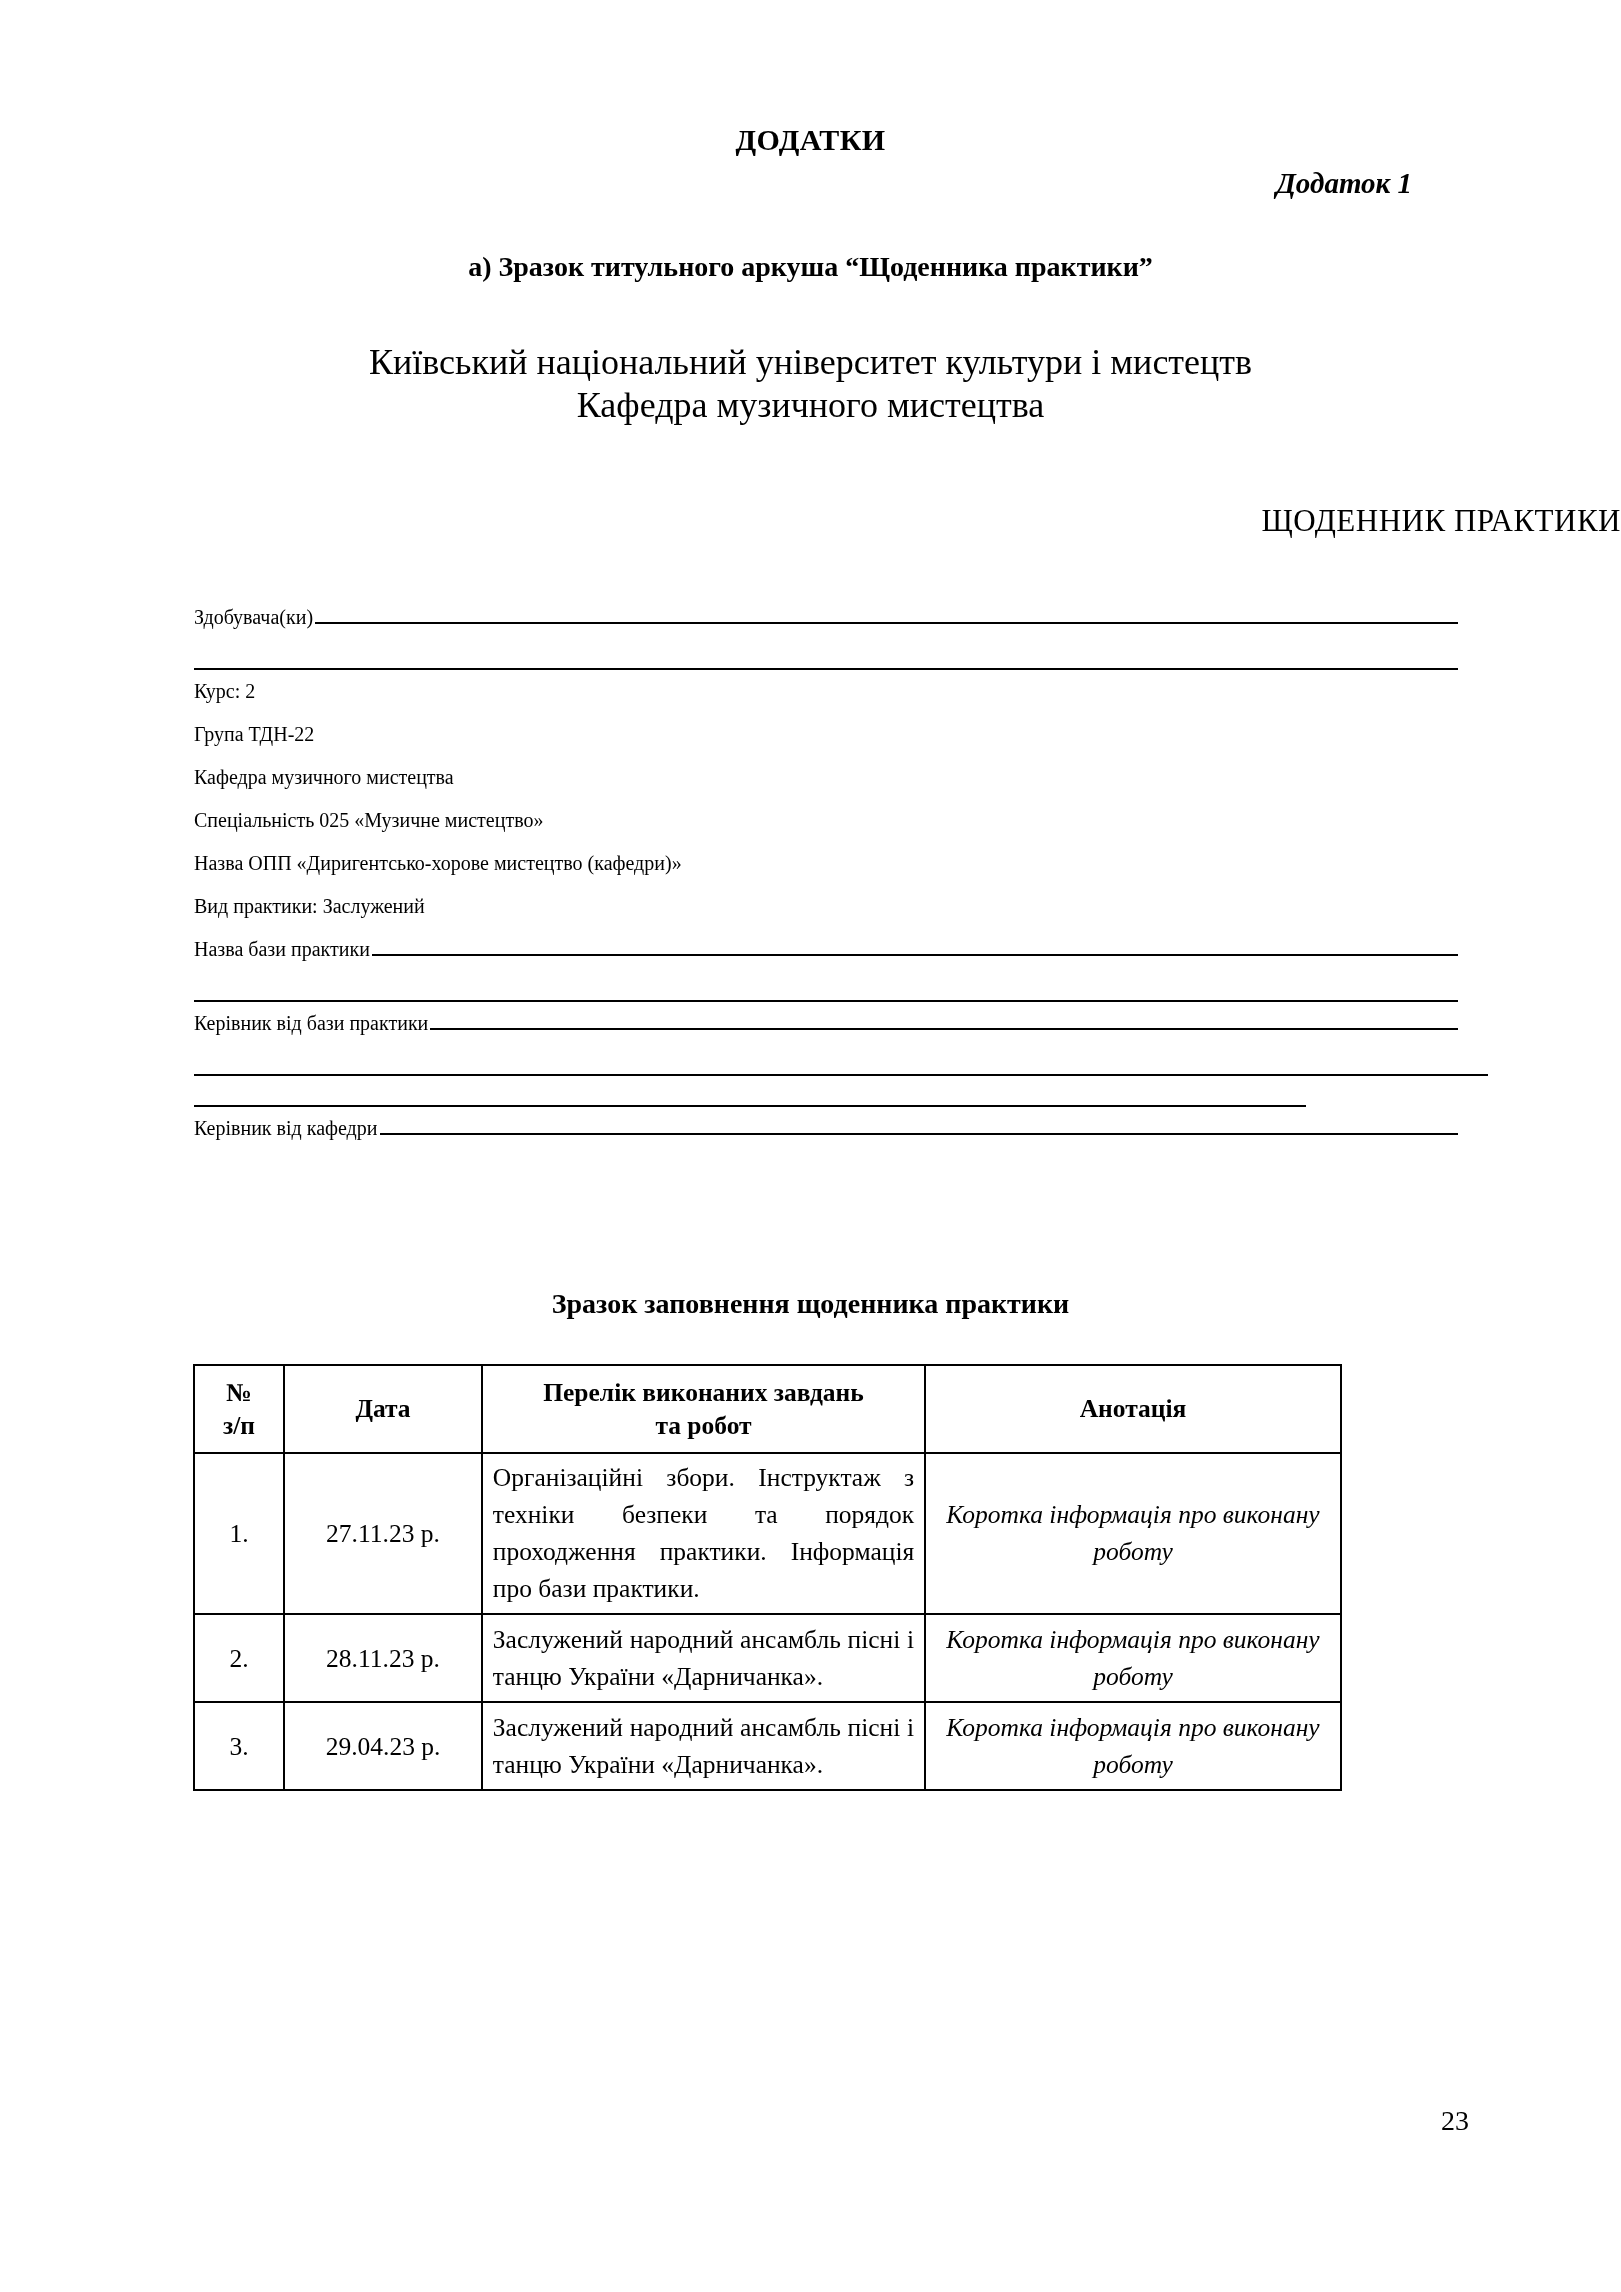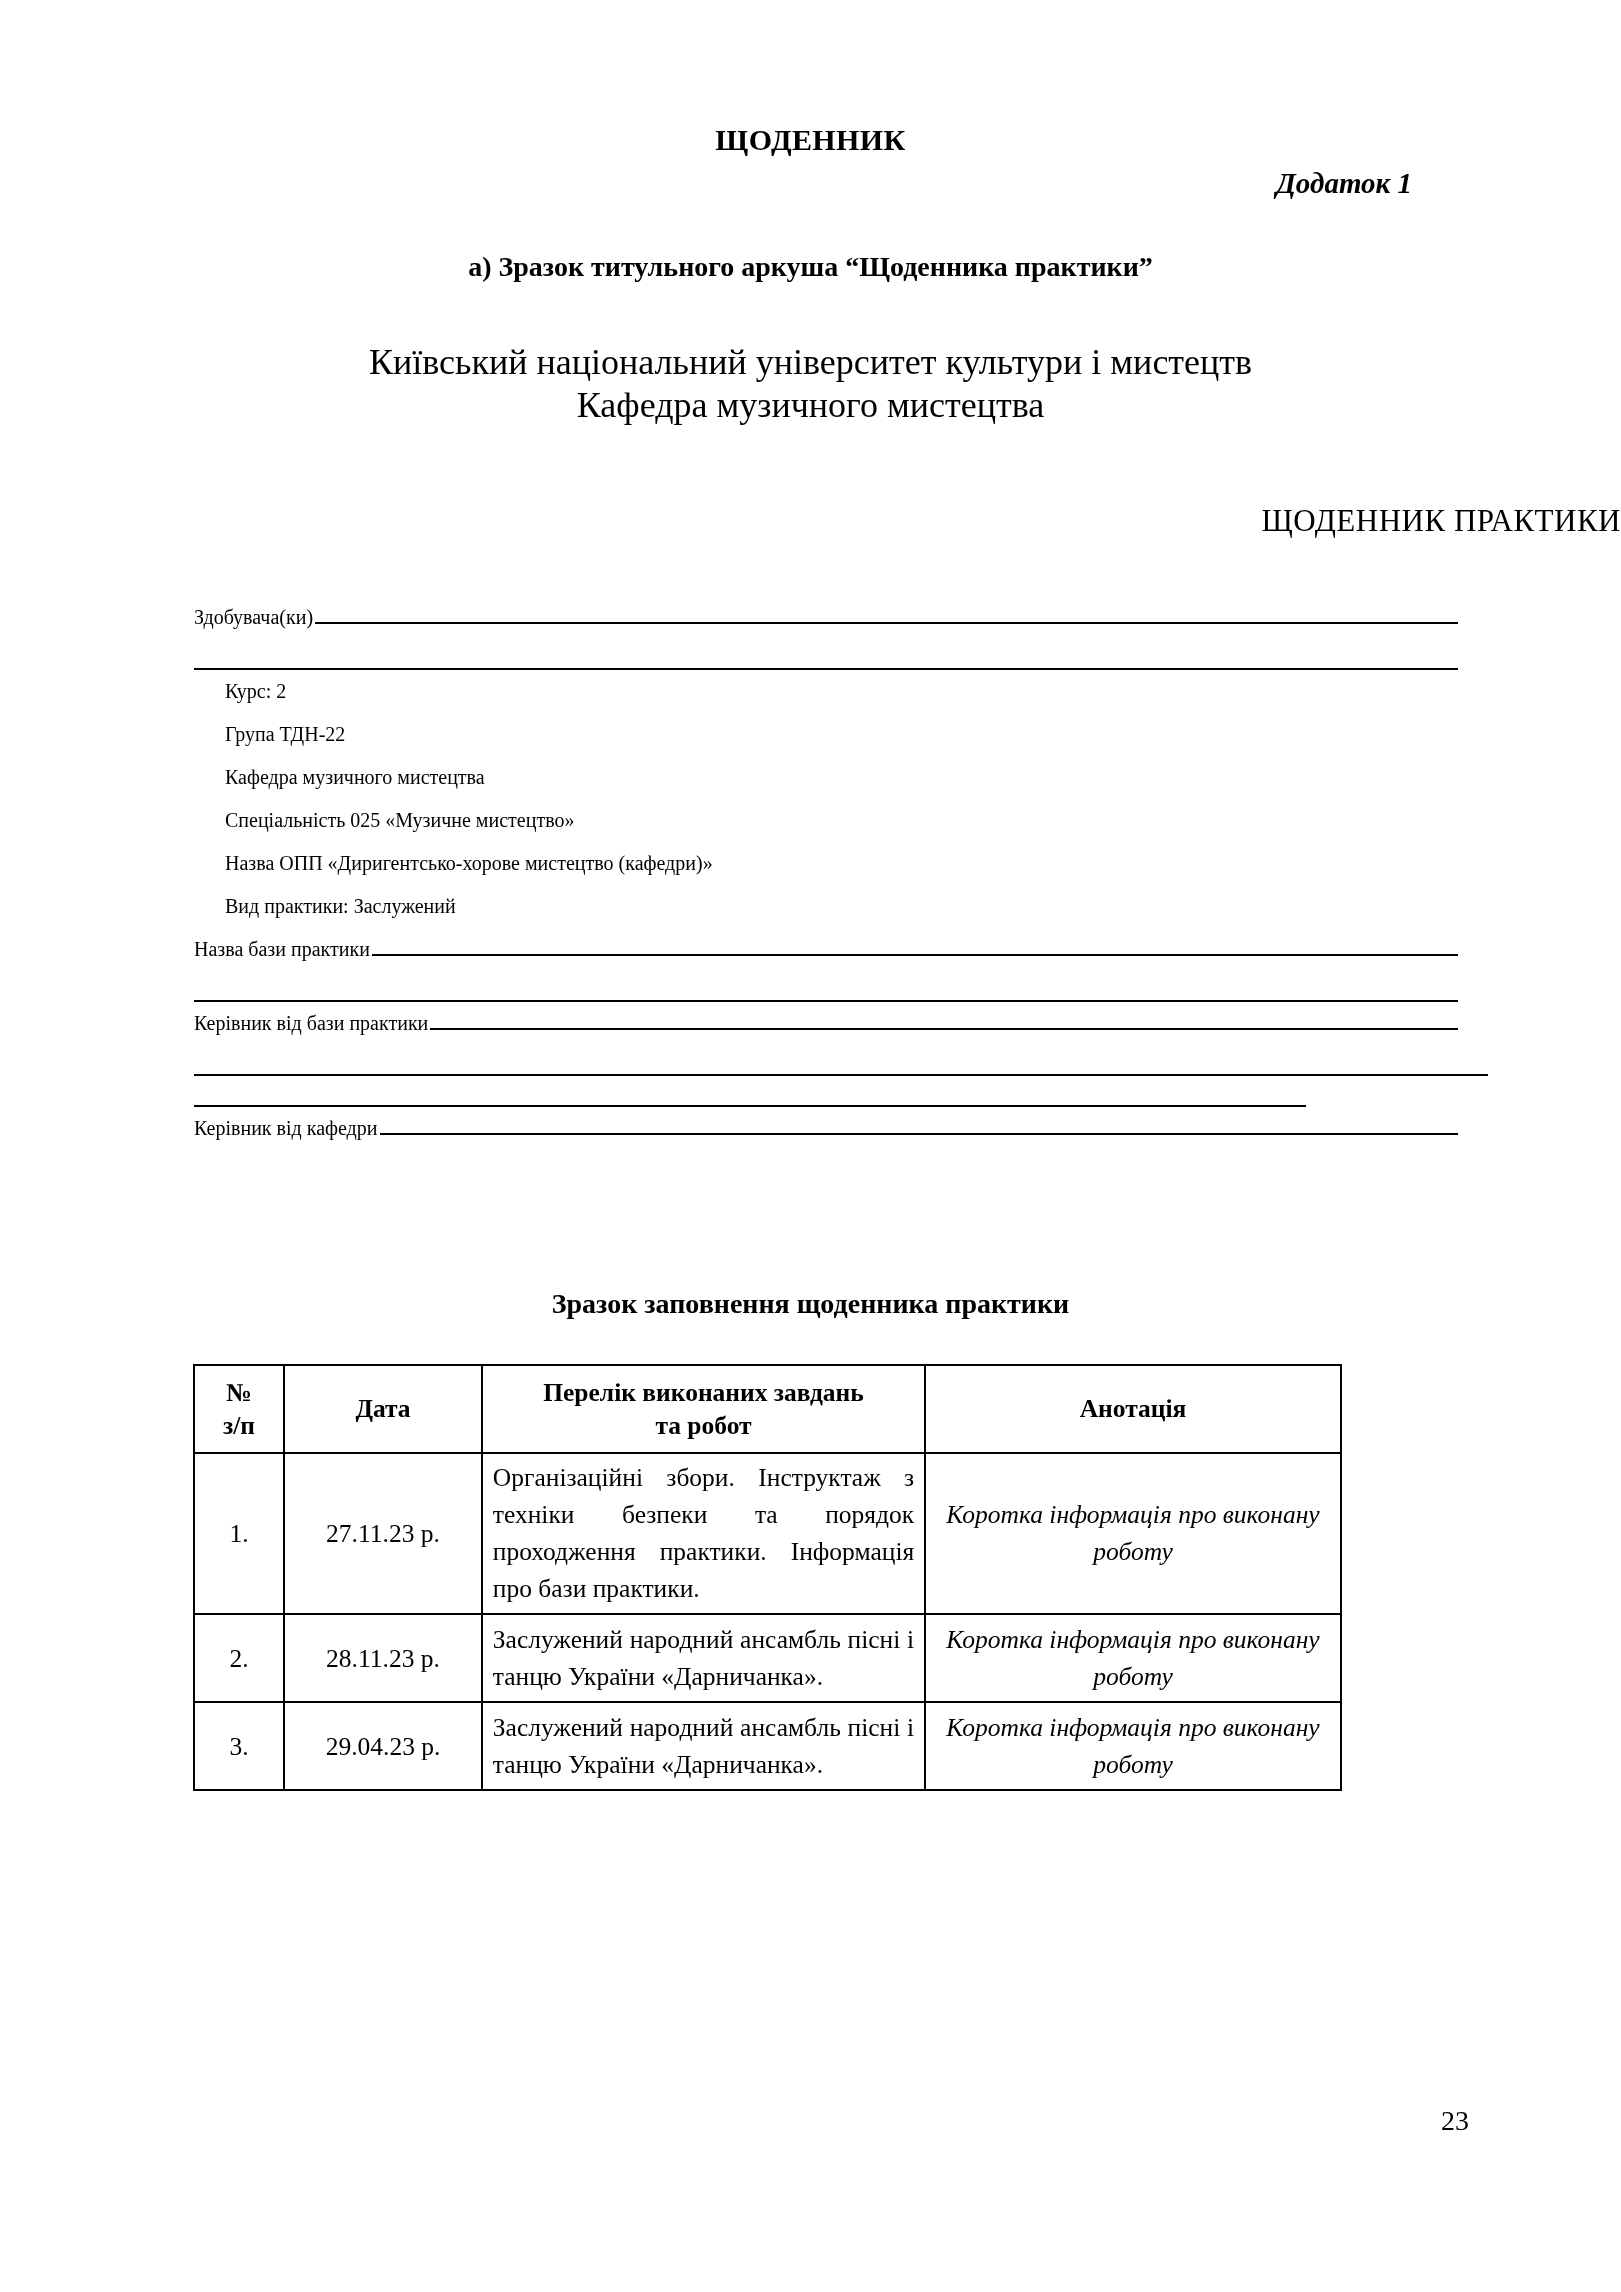--- a/index.html
+++ b/index.html
@@ -86,21 +86,20 @@
   .form-row .rule {
     flex: 1 1 auto;
     border-bottom: 2.5px solid #000;
     height: 25.5px;
     margin-left: 2px;
   }
   .plain-row {
     height: 43px;
     line-height: 43px;
     white-space: nowrap;
-    margin-left: 31px;
   }
   .standalone-rule {
     border-bottom: 2.5px solid #000;
     height: 29px;
   }
   .rule-w-full  { width: 1264px; }
   .rule-w-wide  { width: 1294px; }
   .rule-w-mid   { width: 1112px; }
 
   .sample-heading {
@@ -162,21 +161,21 @@
     right: 152px;
     top: 2105px;
     font-size: 28px;
   }
 </style>
 </head>
 <body>
 
 <div class="page">
 
-  <div class="doc-title">ЩОДЕННИК</div>
+  <div class="doc-title">ДОДАТКИ</div>
 
   <div class="annex-label">Додаток 1</div>
 
   <div class="section-heading">а) Зразок титульного аркуша “Щоденника практики”</div>
 
   <div class="org-block">
     <div>Київський національний університет культури і мистецтв</div>
     <div>Кафедра музичного мистецтва</div>
   </div>
 

